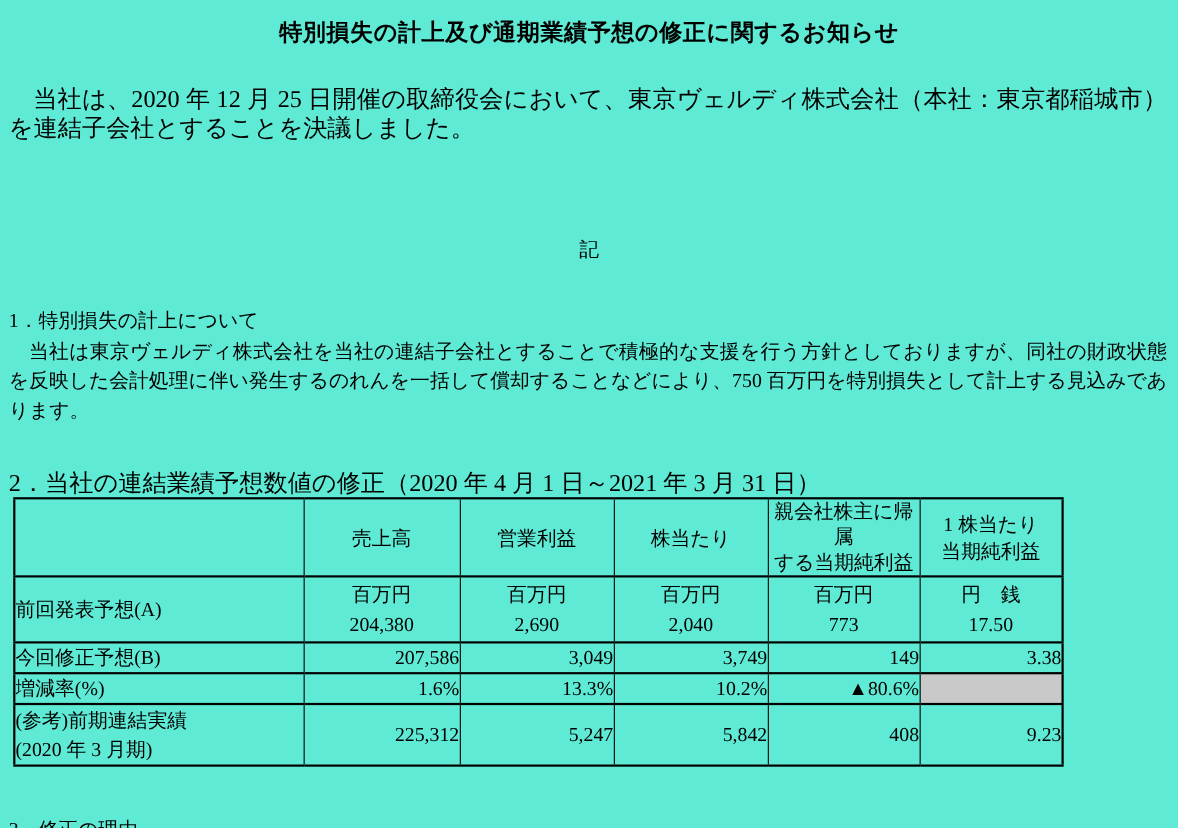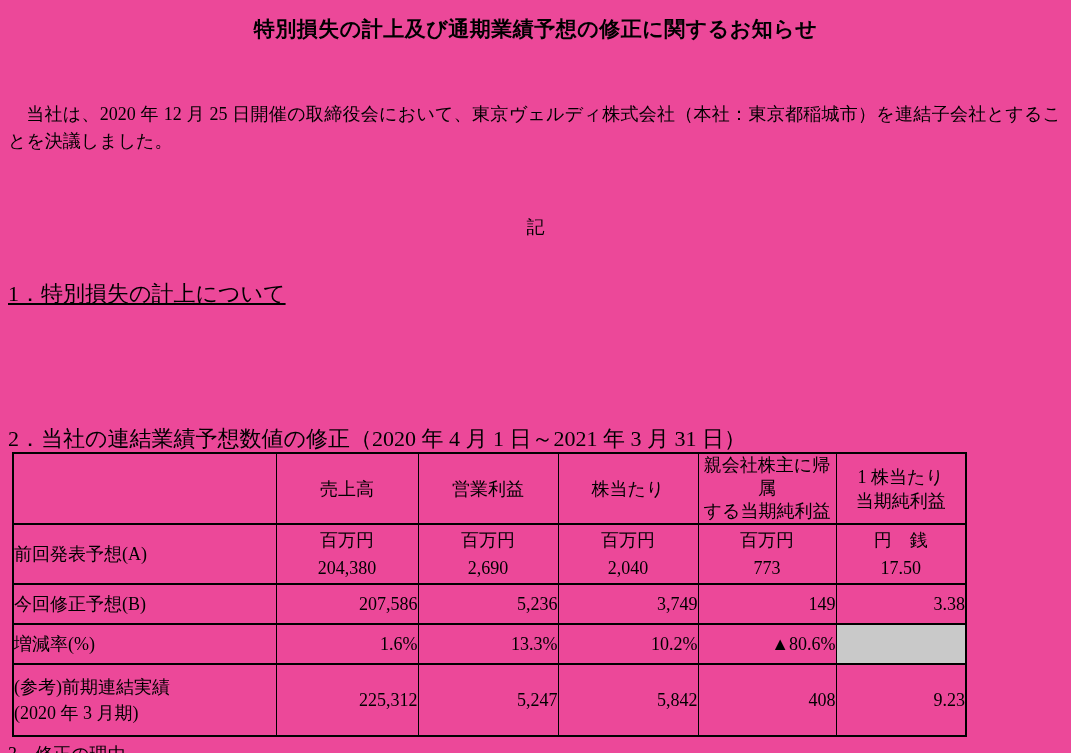--- a/index.html
+++ b/index.html
@@ -1,40 +1,39 @@
 <!DOCTYPE html>
 <html><head>
 <meta charset="utf-8">
 <style>
   html,body { margin:0; padding:0; background:#ffffff; }
   .page {
     position:relative;
     width:1071px; height:753px;
-    background:#ec4899;
+    background:#5eead4;
     overflow:hidden;
     font-family:"Liberation Serif","DejaVu Serif",serif;
     color:#000;
   }
   .doc-title {
     position:absolute; top:15px; left:0; width:100%;
     text-align:center; font-weight:bold; font-size:21px;
     letter-spacing:0.5px;
   }
   .intro {
     position:absolute; top:76px; left:8px; right:10px;
-    font-size:18px; line-height:27px;
+    font-size:22px; line-height:27px;
     text-align:justify;
-    margin-top:25px;
   }
   .intro p { margin:0; }
   .record-marker {
     position:absolute; top:215px; left:0; width:100%;
     text-align:center; font-size:18px;
   }
-  .s1-heading { position:absolute; top:279px; left:8px; font-size:22px;text-decoration:underline; }
+  .s1-heading { position:absolute; top:279px; left:8px; font-size:18px; }
   .s1-body {
     position:absolute; top:306px; left:8px; right:10px;
     font-size:18px; line-height:27px; text-align:justify;
   }
   .s1-body p { margin:0; }
   .s2-heading { position:absolute; top:424px; left:8px; font-size:22px; }
 
   table.forecast {
     position:absolute; top:452px; left:12px;
     border-collapse:collapse; table-layout:fixed;
@@ -42,22 +41,22 @@
   }
   table.forecast td {
     border:1px solid #000;
     border-top-width:2px; border-bottom-width:2px;
     font-size:18px; padding:0 0;
     vertical-align:middle;
     overflow:hidden;
   }
   tr.r-head  { height:58px; }
   tr.r-a     { height:60px;margin-left:16px; }
-  tr.r-s     { height:40px; }
-  tr.r-ref   { height:72px; }
+  tr.r-s     { height:28px; }
+  tr.r-ref   { height:56px; }
   td.hdr  { text-align:center; line-height:24px; }
   td.hdr-small { text-align:center; font-size:13px; line-height:23px; }
   td.lbl  { text-align:left; padding-left:6px; }
   td.num  { text-align:right; padding-right:8px; }
   td.two-line .tl { display:block; text-align:center; line-height:28px; }
   td.lbl-bottom { vertical-align:bottom; padding-bottom:3px; }
   td.shaded { background:#c9c9c9; }
   td.lbl .l2line { display:block; line-height:26px; }
 
   .bottom-clip {
@@ -73,20 +72,23 @@
   <div class="doc-title">特別損失の計上及び通期業績予想の修正に関するお知らせ</div>
 
   <div class="intro">
     <p>　当社は、2020 年 12 月 25 日開催の取締役会において、東京ヴェルディ株式会社（本社：東京都稲城市）を連結子会社とすることを決議しました。</p>
   </div>
 
   <div class="record-marker">記</div>
 
   <div class="s1-heading">1．特別損失の計上について</div>
 
+  <div class="s1-body">
+    <p>　当社は東京ヴェルディ株式会社を当社の連結子会社とすることで積極的な支援を行う方針としておりますが、同社の財政状態を反映した会計処理に伴い発生するのれんを一括して償却することなどにより、750 百万円を特別損失として計上する見込みであります。</p>
+  </div>
 
   <div class="s2-heading">2．当社の連結業績予想数値の修正（2020 年 4 月 1 日～2021 年 3 月 31 日）</div>
 
   <table class="forecast">
     <colgroup>
       <col style="width:263px">
       <col style="width:142px">
       <col style="width:140px">
       <col style="width:140px">
       <col style="width:138px">
@@ -128,21 +130,21 @@
         </td>
         <td class="num two-line">
           <span class="tl">円　銭</span>
           <span class="tl">17.50</span>
         </td>
       </tr>
 
       <tr class="r-s">
         <td class="lbl">今回修正予想(B)</td>
         <td class="num">207,586</td>
-        <td class="num">5,236</td>
+        <td class="num">3,049</td>
         <td class="num">3,749</td>
         <td class="num">149</td>
         <td class="num">3.38</td>
       </tr>
 
 
       <tr class="r-s">
         <td class="lbl">増減率(%)</td>
         <td class="num">1.6%</td>
         <td class="num">13.3%</td>

